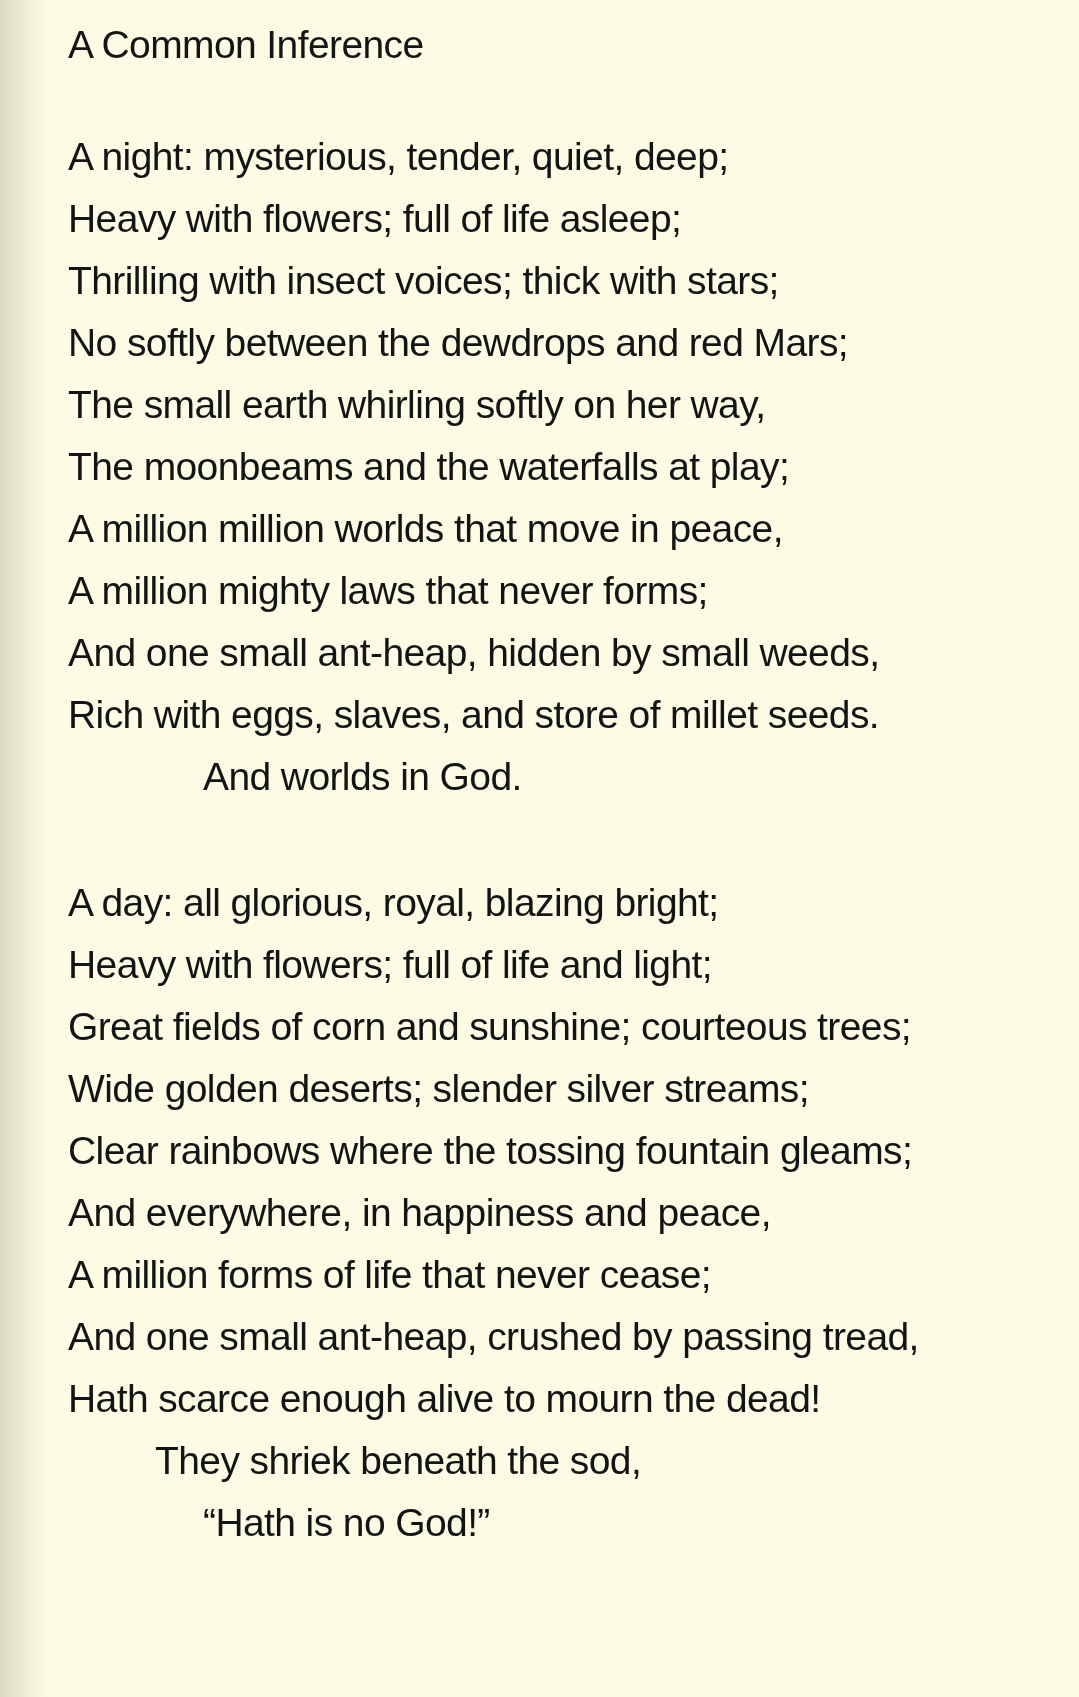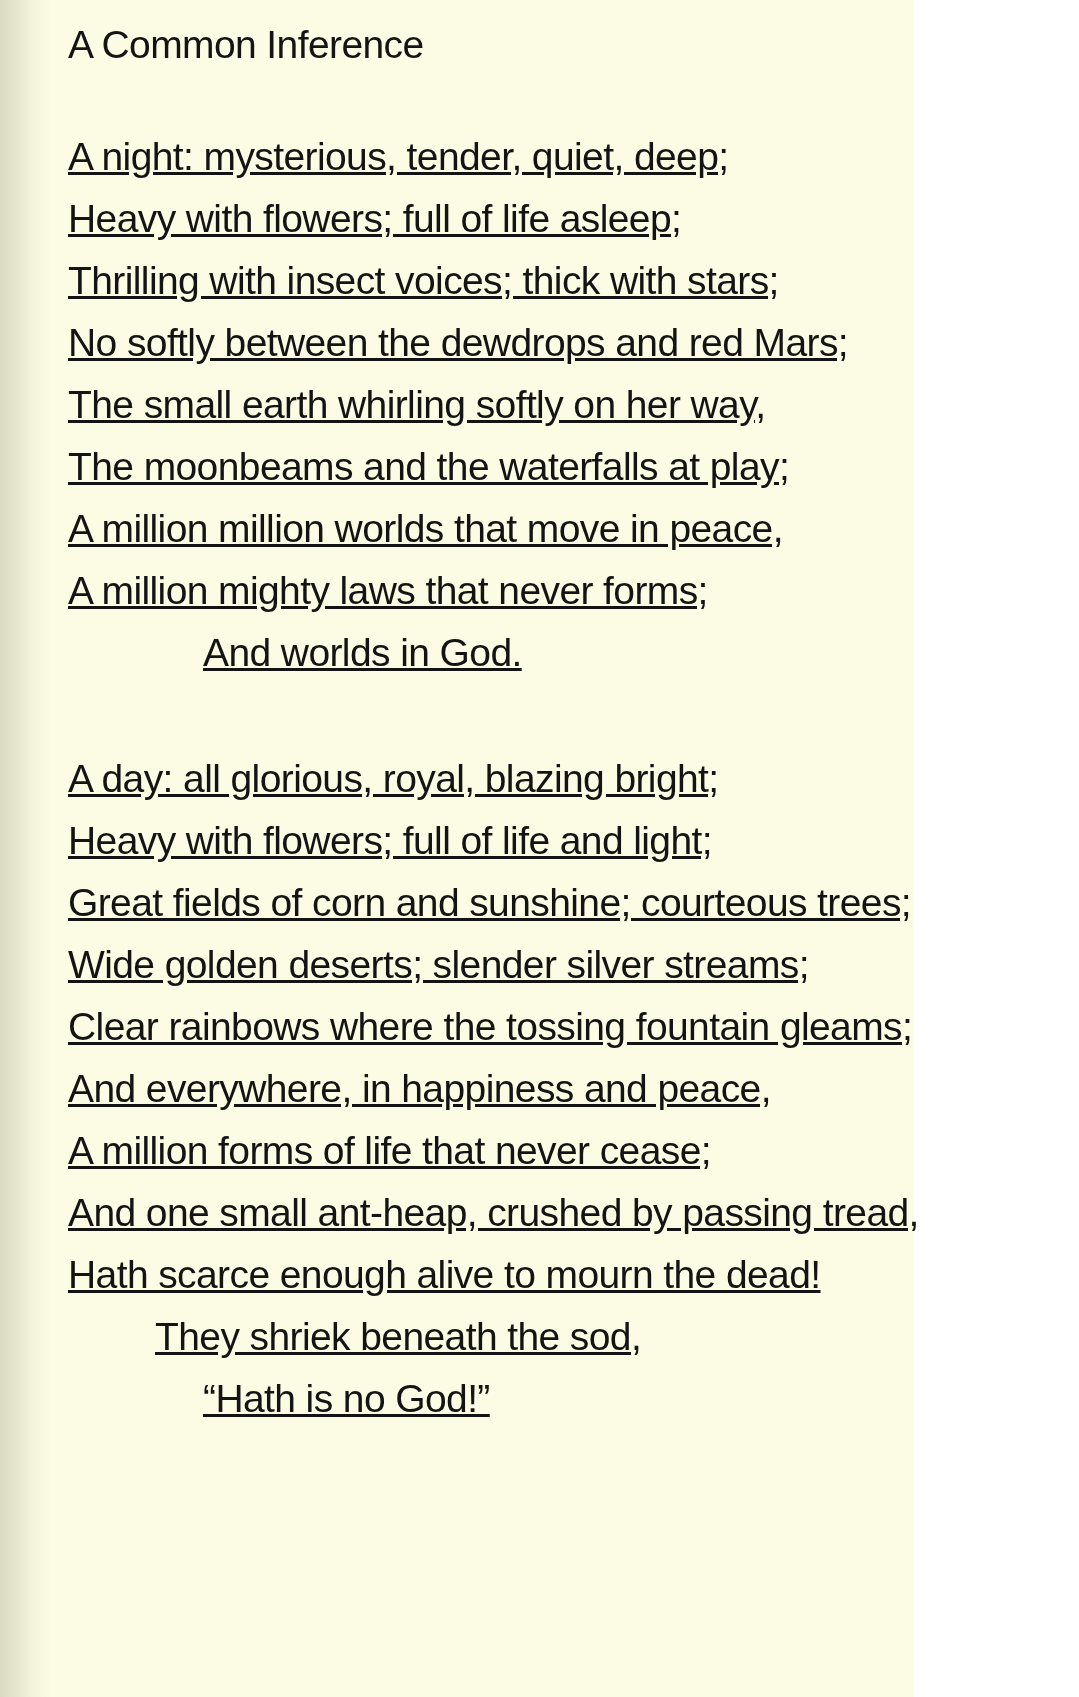--- a/index.html
+++ b/index.html
@@ -7,21 +7,21 @@
     padding: 0;
   }
   body {
     width: 1079px;
     height: 1697px;
     overflow: hidden;
     font-family: "Liberation Sans", "DejaVu Sans", sans-serif;
   }
   .reader-page {
     position: relative;
-    width: 914px;
+    width: 1079px;
     height: 1697px;
     box-sizing: border-box;
     padding: 14px 40px 0 68px;
   }
   
   .edge-shadow {
     position: absolute;
     left: 0;
     top: 0;
     bottom: 0;
@@ -44,40 +44,41 @@
     margin-top: 50px;
   }
   .stanza + .stanza {
     margin-top: 64px;
   }
   .line {
     font-size: 39px;
     line-height: 62px;
     letter-spacing: -0.6px;
     white-space: nowrap;
-    text-decoration: underline;
   }
   .indent-1 { margin-left: 87px; }
   .indent-2 { margin-left: 135px; }
 </style>
 </head>
 <body>
 
 <div class="reader-page" style="background: rgb(252, 251, 228); color: rgb(20, 20, 20);">
   <h1 class="poem-title">A Common Inference</h1>
   <section class="poem" id="poem">
       <div class="stanza">
         <div class="line indent-0">A night: mysterious, tender, quiet, deep;</div>
         <div class="line indent-0">Heavy with flowers; full of life asleep;</div>
         <div class="line indent-0">Thrilling with insect voices; thick with stars;</div>
         <div class="line indent-0">No softly between the dewdrops and red Mars;</div>
         <div class="line indent-0">The small earth whirling softly on her way,</div>
         <div class="line indent-0">The moonbeams and the waterfalls at play;</div>
         <div class="line indent-0">A million million worlds that move in peace,</div>
         <div class="line indent-0">A million mighty laws that never forms;</div>
+        <div class="line indent-0">And one small ant-heap, hidden by small weeds,</div>
+        <div class="line indent-0">Rich with eggs, slaves, and store of millet seeds.</div>
         <div class="line indent-2">And worlds in God.</div>
       </div>
       <div class="stanza">
         <div class="line indent-0">A day: all glorious, royal, blazing bright;</div>
         <div class="line indent-0">Heavy with flowers; full of life and light;</div>
         <div class="line indent-0">Great fields of corn and sunshine; courteous trees;</div>
         <div class="line indent-0">Wide golden deserts; slender silver streams;</div>
         <div class="line indent-0">Clear rainbows where the tossing fountain gleams;</div>
         <div class="line indent-0">And everywhere, in happiness and peace,</div>
         <div class="line indent-0">A million forms of life that never cease;</div>

